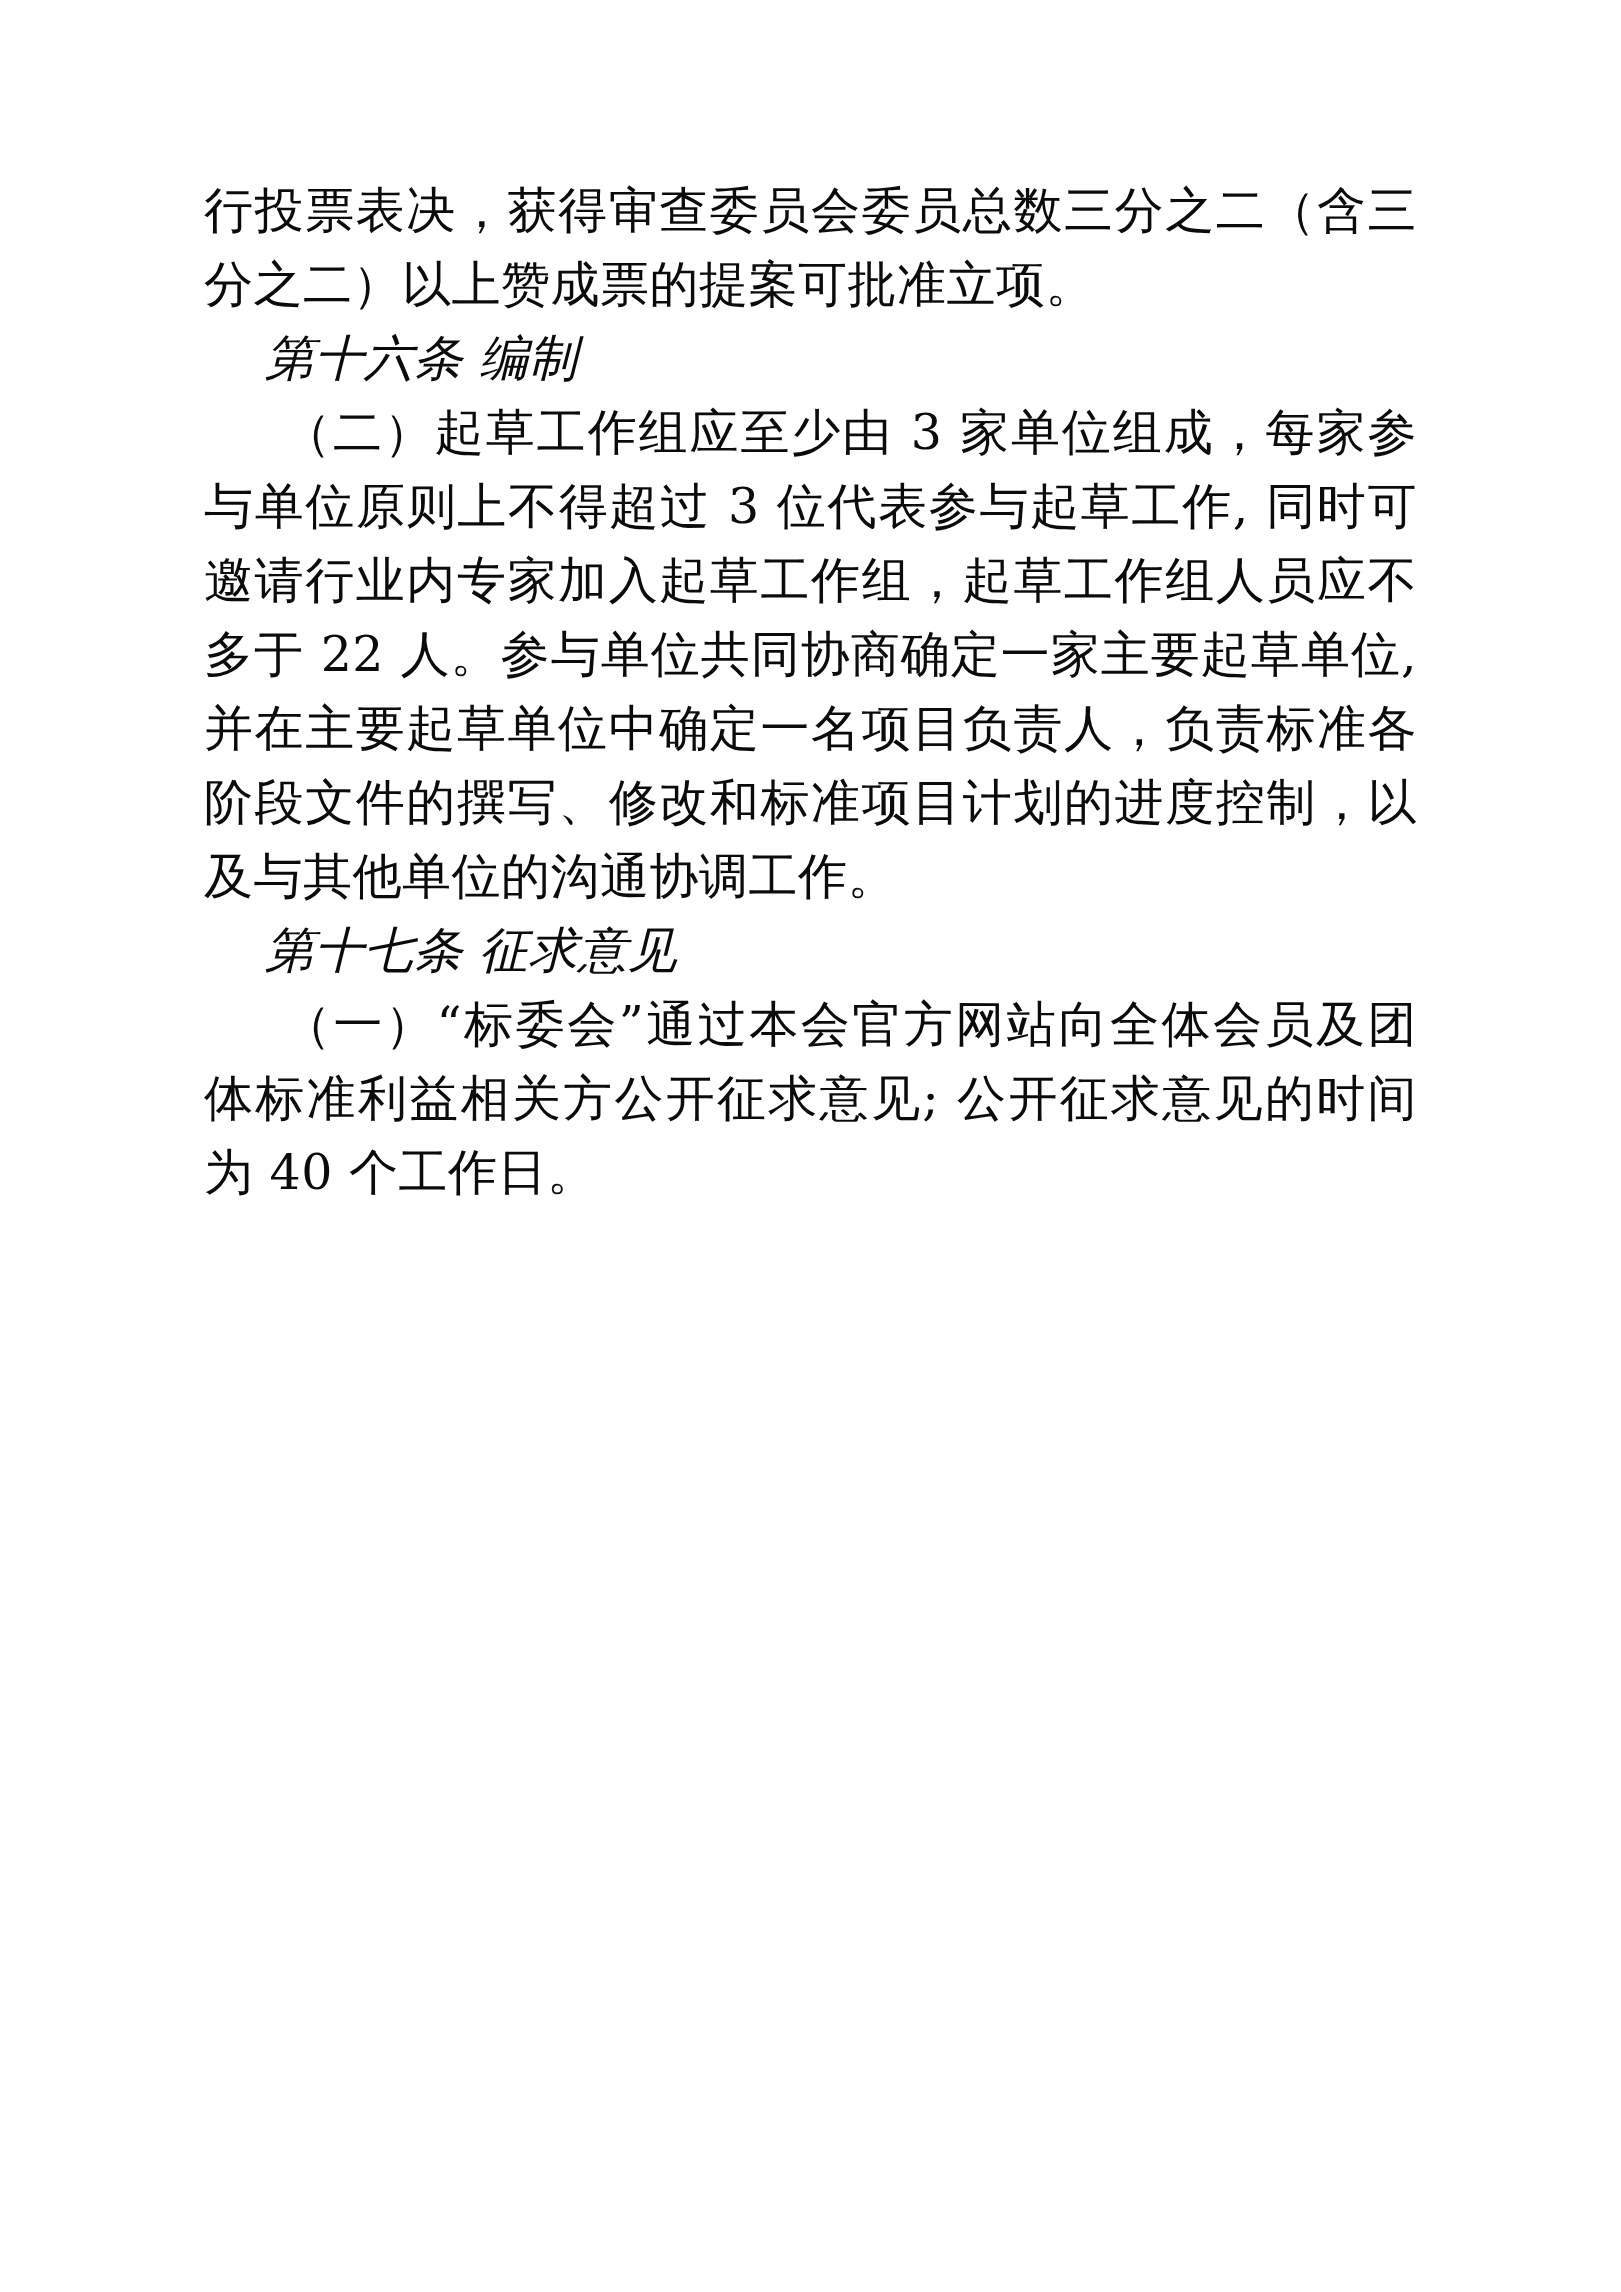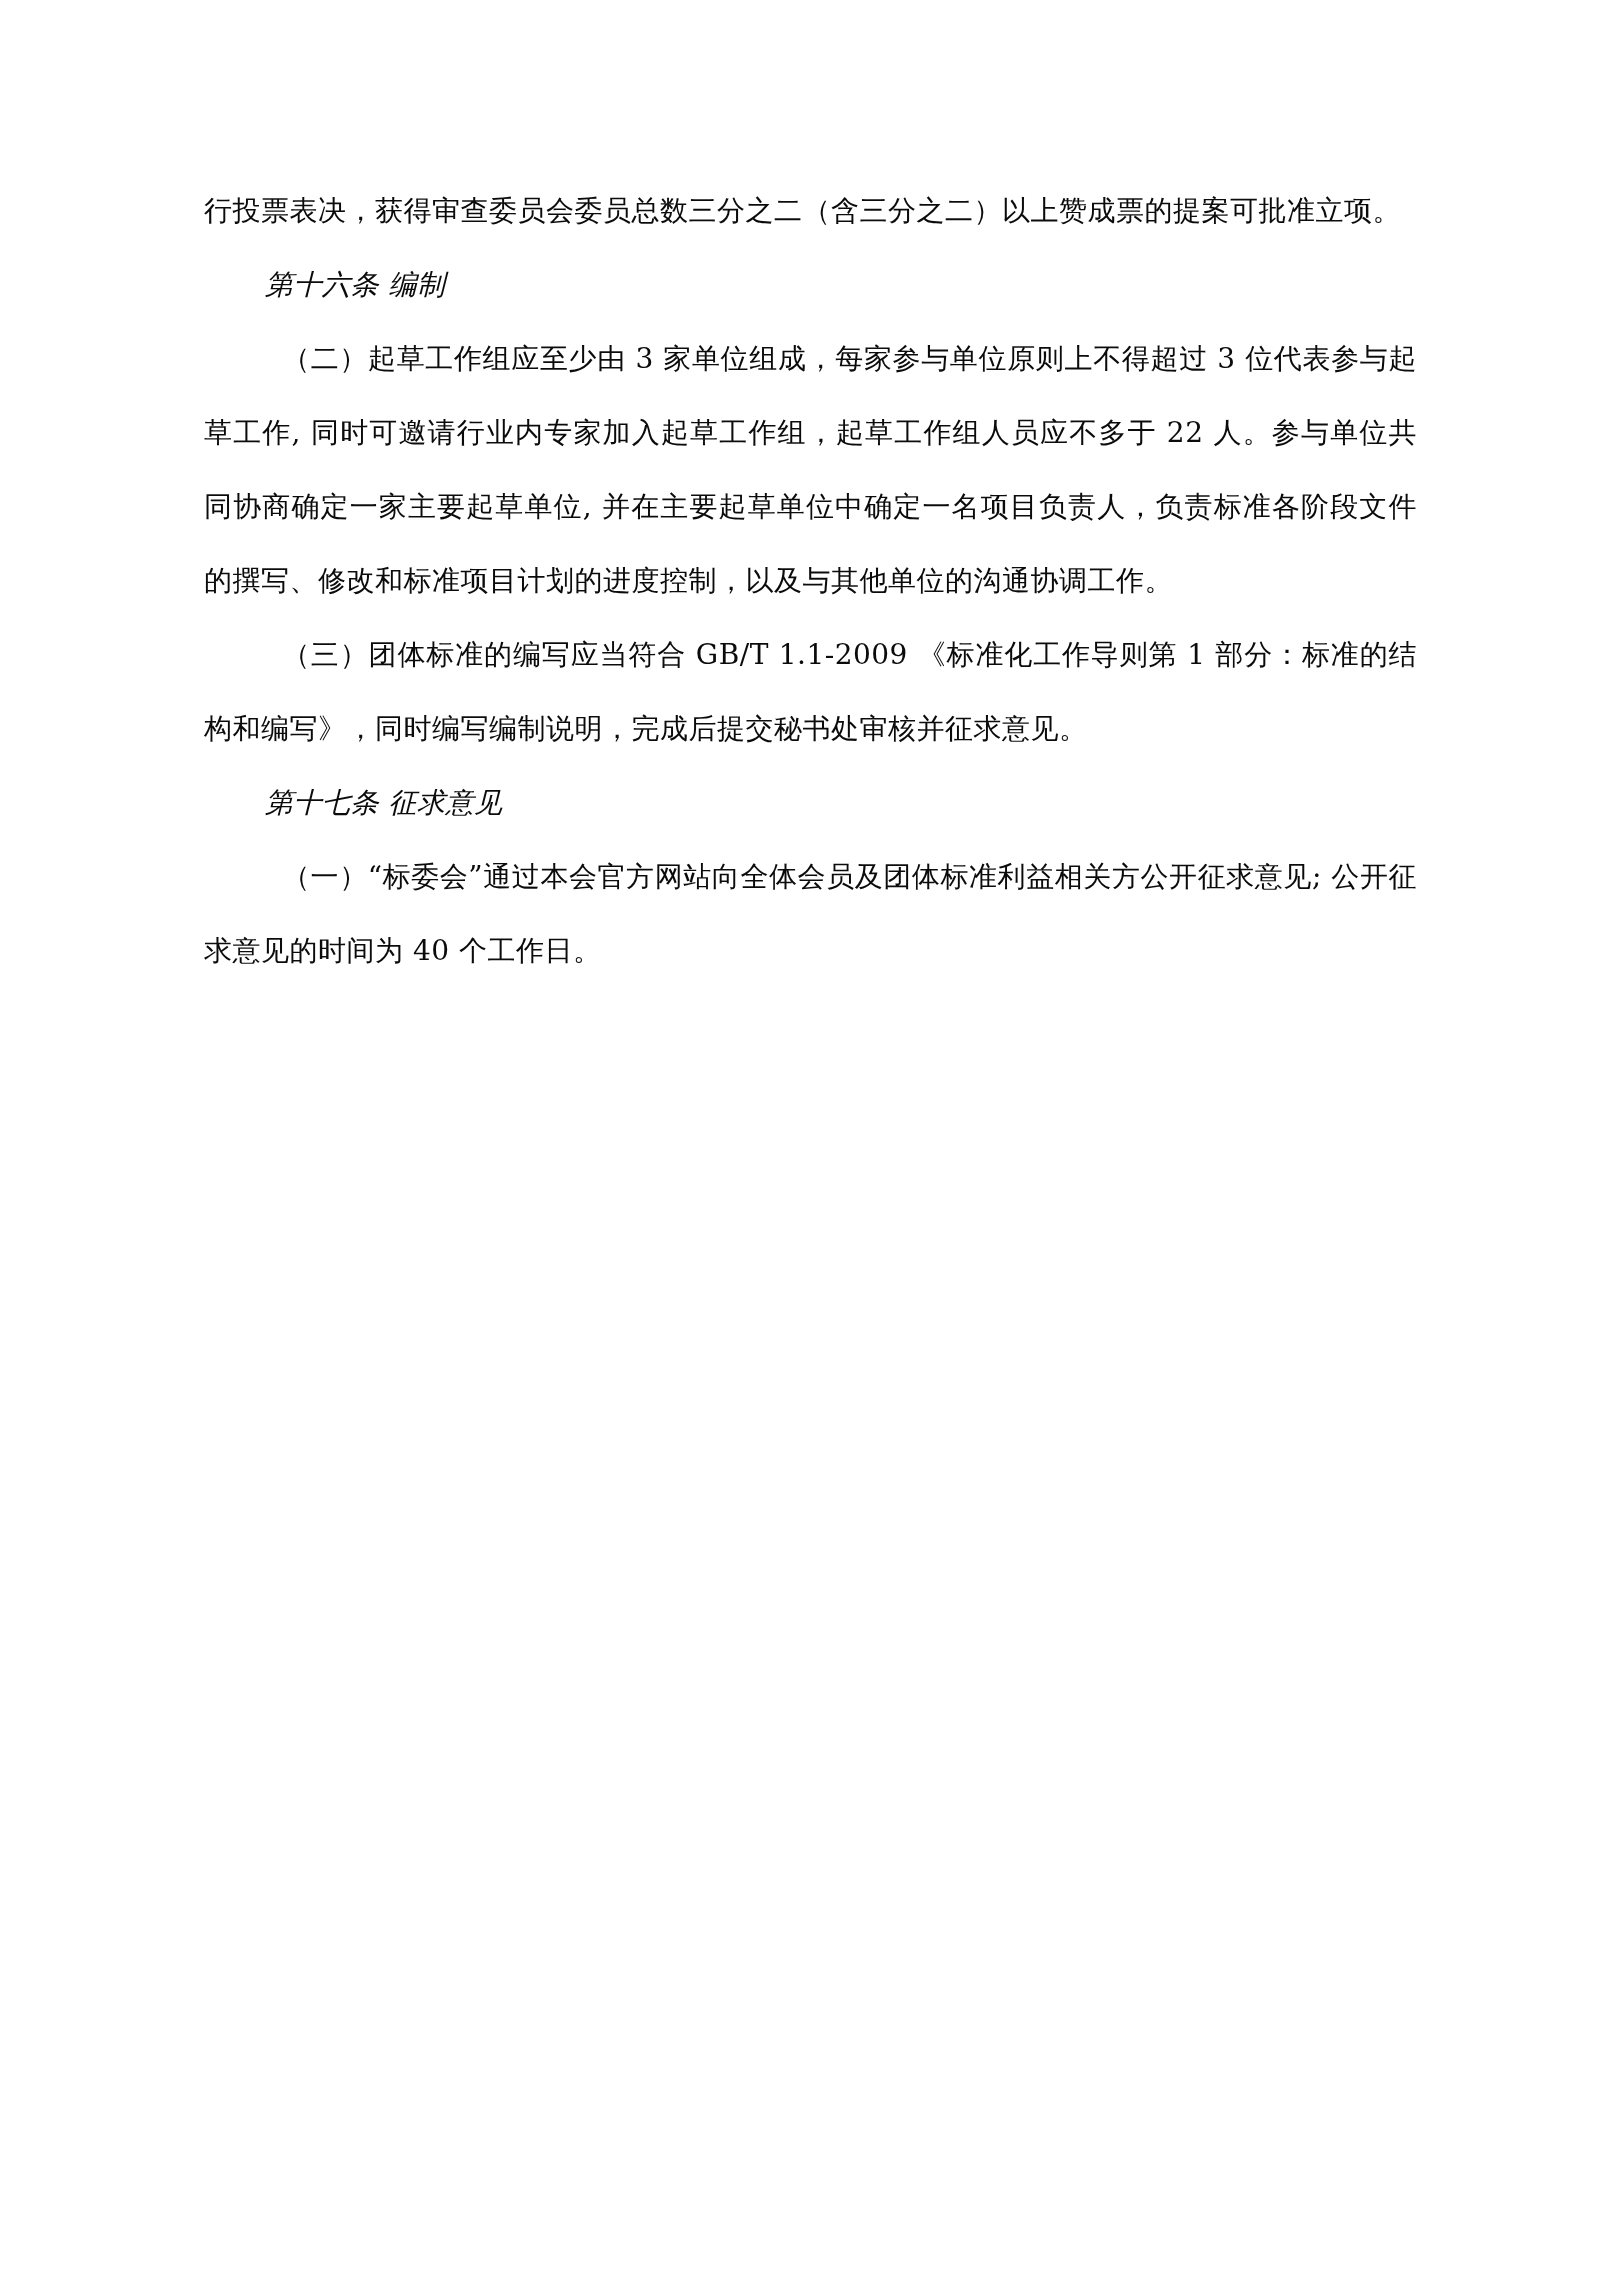--- a/index.html
+++ b/index.html
@@ -19,21 +19,21 @@
   }
   .doc-body {
     position: absolute;
     left: 204px;
     top: 174px;
     width: 1213px;
   }
   p.para {
     margin: 0 0 0 0;
     font-family: "DejaVu Serif", "Liberation Serif", serif;
-    font-size: 28px;
+    font-size: 49px;
     line-height: 74px;
     color: #0b0b0b;
     text-align: justify;
     text-justify: inter-ideograph;
     letter-spacing: 0.5px;
     word-break: break-all;
   }
   p.indent {
     text-indent: 78px;
   }
@@ -49,21 +49,20 @@
   <div class="doc-body">
 
     <p class="para">行投票表决，获得审查委员会委员总数三分之二（含三分之二）以上赞成票的提案可批准立项。</p>
 
 
     <p class="para indent-small">第十六条 编制</p>
 
 
     <p class="para indent">（二）起草工作组应至少由 3 家单位组成，每家参与单位原则上不得超过 3 位代表参与起草工作, 同时可邀请行业内专家加入起草工作组，起草工作组人员应不多于 22 人。参与单位共同协商确定一家主要起草单位, 并在主要起草单位中确定一名项目负责人，负责标准各阶段文件的撰写、修改和标准项目计划的进度控制，以及与其他单位的沟通协调工作。</p>
 
-    <p class="para indent">（三）团体标准的编写应当符合 GB/T 1.1-2009 《标准化工作导则第 1 部分：标准的结构和编写》，同时编写编制说明，完成后提交秘书处审核并征求意见。</p>
 
     <p class="para indent-small">第十七条 征求意见</p>
 
     <p class="para indent">（一）“标委会”通过本会官方网站向全体会员及团体标准利益相关方公开征求意见; 公开征求意见的时间为 40 个工作日。</p>
 
   </div>
 </div>
 
 
 </body></html>

